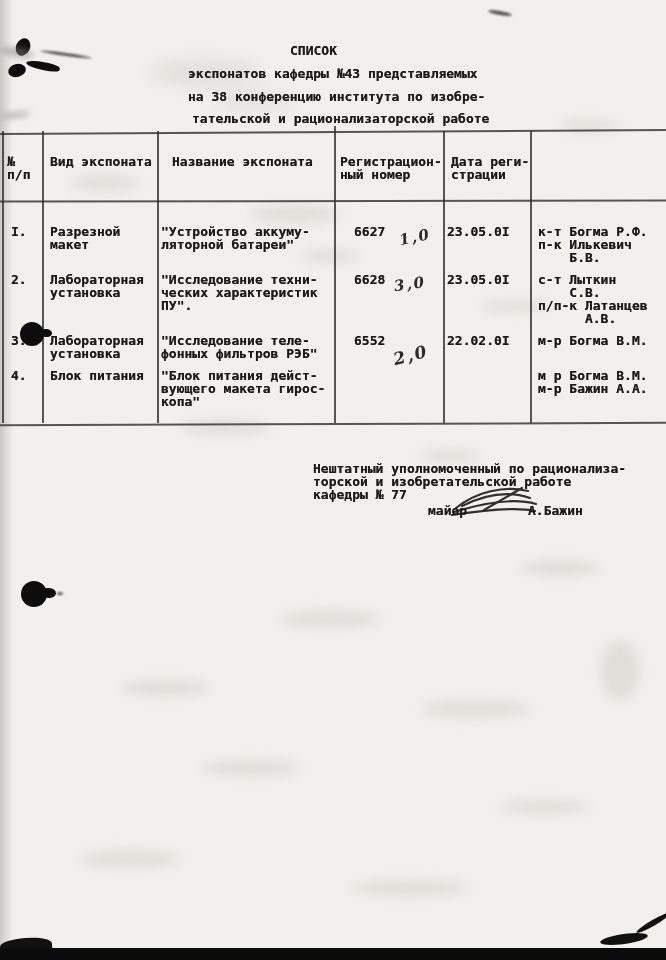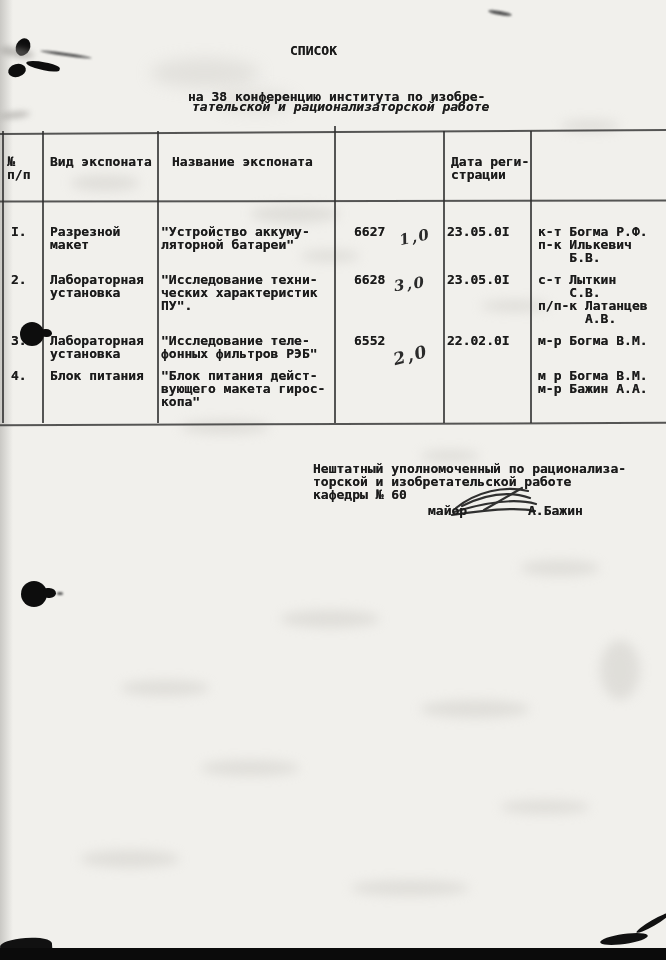--- a/index.html
+++ b/index.html
@@ -59,37 +59,40 @@
   <div class="ink" style="left:16px;top:38px;width:14px;height:18px;transform:rotate(25deg);"></div>
   <div class="ink" style="left:26px;top:62px;width:34px;height:8px;transform:rotate(12deg);border-radius:60% 40% 50% 50%;"></div>
   <div class="ink" style="left:8px;top:64px;width:18px;height:13px;transform:rotate(-15deg);"></div>
   <div class="streak" style="left:40px;top:53px;width:52px;height:3px;transform:rotate(8deg);"></div>
   <div class="graystreak" style="left:0px;top:48px;width:34px;height:9px;transform:rotate(10deg);"></div>
   <div class="graystreak" style="left:0px;top:112px;width:30px;height:6px;transform:rotate(-6deg);"></div>
 
   <div class="streak" style="left:488px;top:11px;width:24px;height:4px;transform:rotate(10deg);"></div>
 
   <div class="cell title" style="left:290px;top:44px;">СПИСОК</div>
+  <div class="cell title" style="left:188px;top:67px;">экспонатов кафедры №43 представляемых</div>
   <div class="cell title" style="left:188px;top:90px;">на 38 конференцию института по изобре-</div>
-  <div class="cell title" style="left:192px;top:100px;font-style:italic;">тательской и рационализаторской работе</div>
+  <div class="cell title" style="left:192px;top:112px;">тательской и рационализаторской работе</div>
 
   <div class="hline" style="left:0;top:131px;width:666px;transform:rotate(-0.35deg);"></div>
   <div class="hline" style="left:0;top:200px;width:666px;transform:rotate(-0.1deg);"></div>
   <div class="hline" style="left:0;top:423px;width:666px;transform:rotate(-0.2deg);"></div>
   <div class="vline" style="left:2px;top:131px;height:292px;"></div>
   <div class="vline" style="left:42px;top:131px;height:292px;"></div>
   <div class="vline" style="left:157px;top:131px;height:292px;"></div>
   <div class="vline" style="left:334px;top:126px;height:297px;"></div>
   <div class="vline" style="left:443px;top:131px;height:292px;"></div>
   <div class="vline" style="left:530px;top:131px;height:292px;"></div>
 
   <div class="cell" style="left:7px;top:155px;">№
 п/п</div>
   <div class="cell" style="left:50px;top:155px;">Вид экспоната</div>
   <div class="cell" style="left:172px;top:155px;">Название экспоната</div>
+  <div class="cell" style="left:340px;top:155px;">Регистрацион-
+ный номер</div>
   <div class="cell" style="left:451px;top:155px;">Дата реги-
 страции</div>
 
   <div class="cell" style="left:11px;top:225px;">I.</div>
   <div class="cell" style="left:50px;top:225px;">Разрезной
 макет</div>
   <div class="cell" style="left:161px;top:225px;">"Устройство аккуму-
 ляторной батареи"</div>
   <div class="cell" style="left:354px;top:225px;">6627</div>
   <div class="hand" style="left:399px;top:228px;font-size:15px;transform:rotate(-12deg);">1,0</div>
@@ -128,21 +131,21 @@
   <div class="cell" style="left:11px;top:369px;">4.</div>
   <div class="cell" style="left:50px;top:369px;">Блок питания</div>
   <div class="cell" style="left:161px;top:369px;">"Блок питания дейст-
 вующего макета гирос-
 копа"</div>
   <div class="cell" style="left:313px;top:462px;">Нештатный уполномоченный по рационализа-</div>
 
   <div class="cell" style="left:538px;top:369px;">м р Богма В.М.
 м-р Бажин А.А.</div>
   <div class="cell" style="left:313px;top:475px;text-align:right;">торской и изобретательской работе</div>
-  <div class="cell" style="left:313px;top:488px;">кафедры № 60</div>
+  <div class="cell" style="left:313px;top:488px;">кафедры № 77</div>
   <div class="cell" style="left:428px;top:504px;">майор</div>
   <div class="cell" style="left:528px;top:504px;">А.Бажин</div>
   <svg style="left:450px;top:484px;" width="90" height="34" viewBox="0 0 90 34">
     <g fill="none" stroke="#1c1c1c" stroke-width="2.2" stroke-linecap="round" opacity="0.9">
       <path d="M6 24 C 26 8, 54 1, 78 7"></path>
       <path d="M12 22 C 36 10, 60 7, 80 14"></path>
       <path d="M4 28 C 30 20, 62 13, 86 20"></path>
       <path d="M34 26 L 72 4"></path>
       <path d="M2 31 C 28 27, 64 22, 85 27"></path>
     </g>

